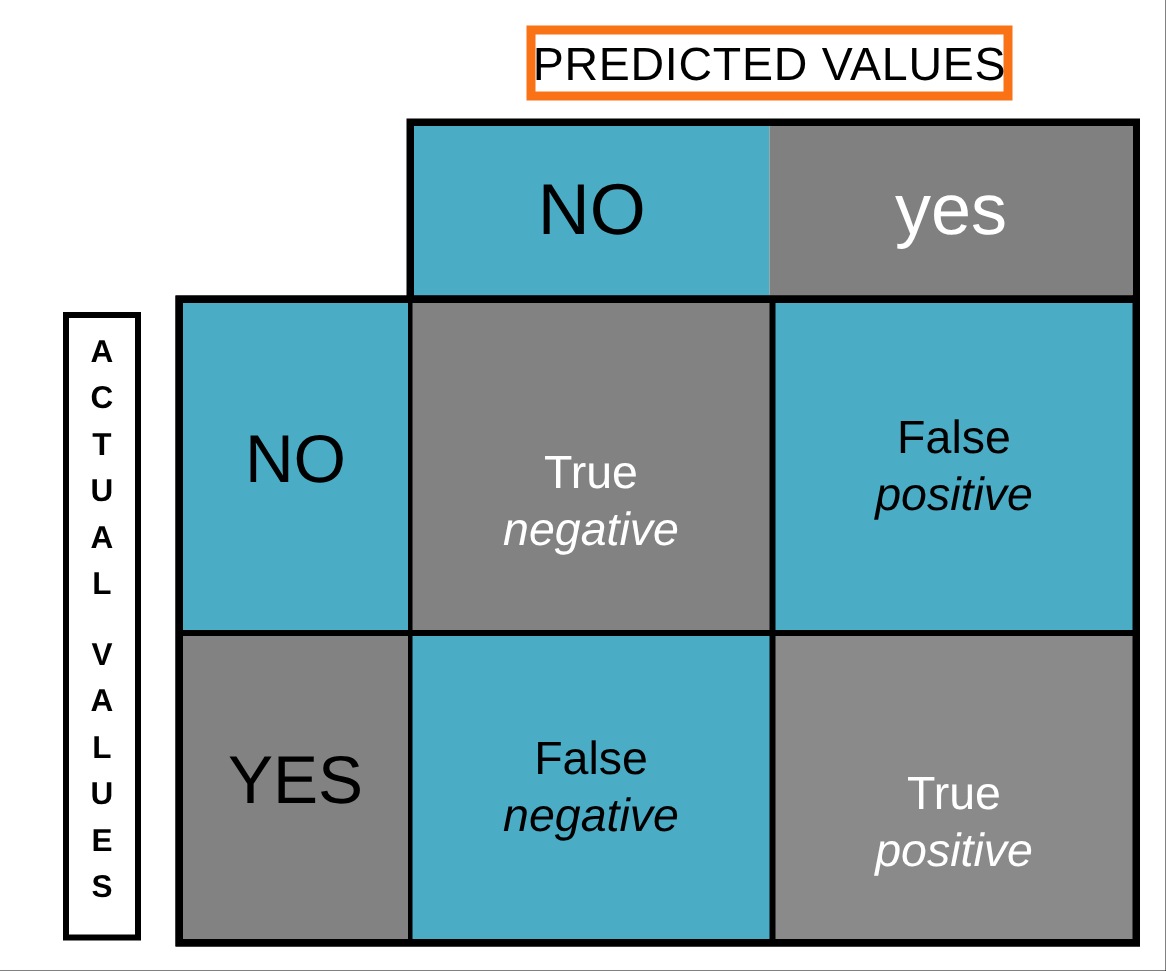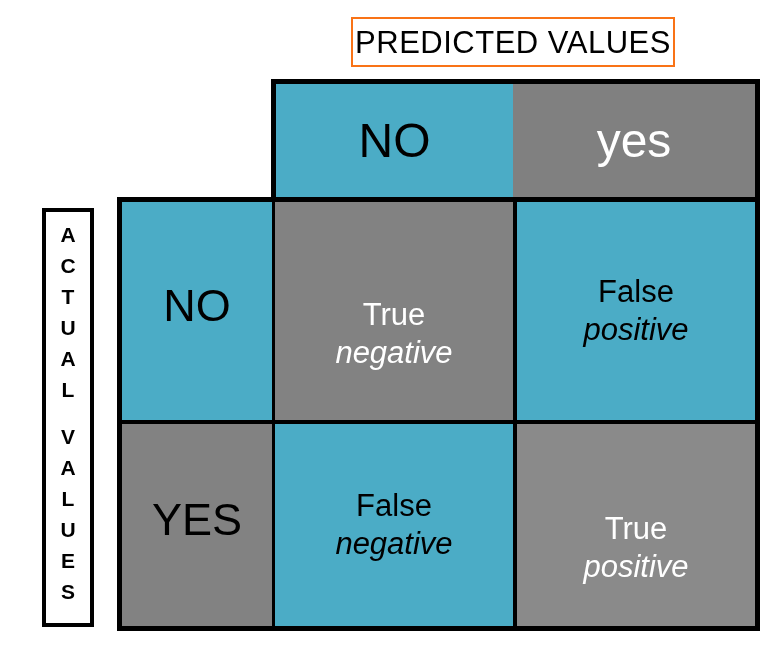--- a/index.html
+++ b/index.html
@@ -13,21 +13,21 @@
     position: relative;
   }
 
   
   #predicted-values-box {
     position: absolute;
     left: 351px;
     top: 17px;
     width: 324px;
     height: 50px;
-    border: 2px solid #f97316;
+    border: 6px solid #f97316;
     background: #ffffff;
     display: flex;
     align-items: center;
     justify-content: center;
   }
   #predicted-values-box .label {
     font-size: 31px;
     color: #000000;
     letter-spacing: 0.5px;
     white-space: nowrap;

